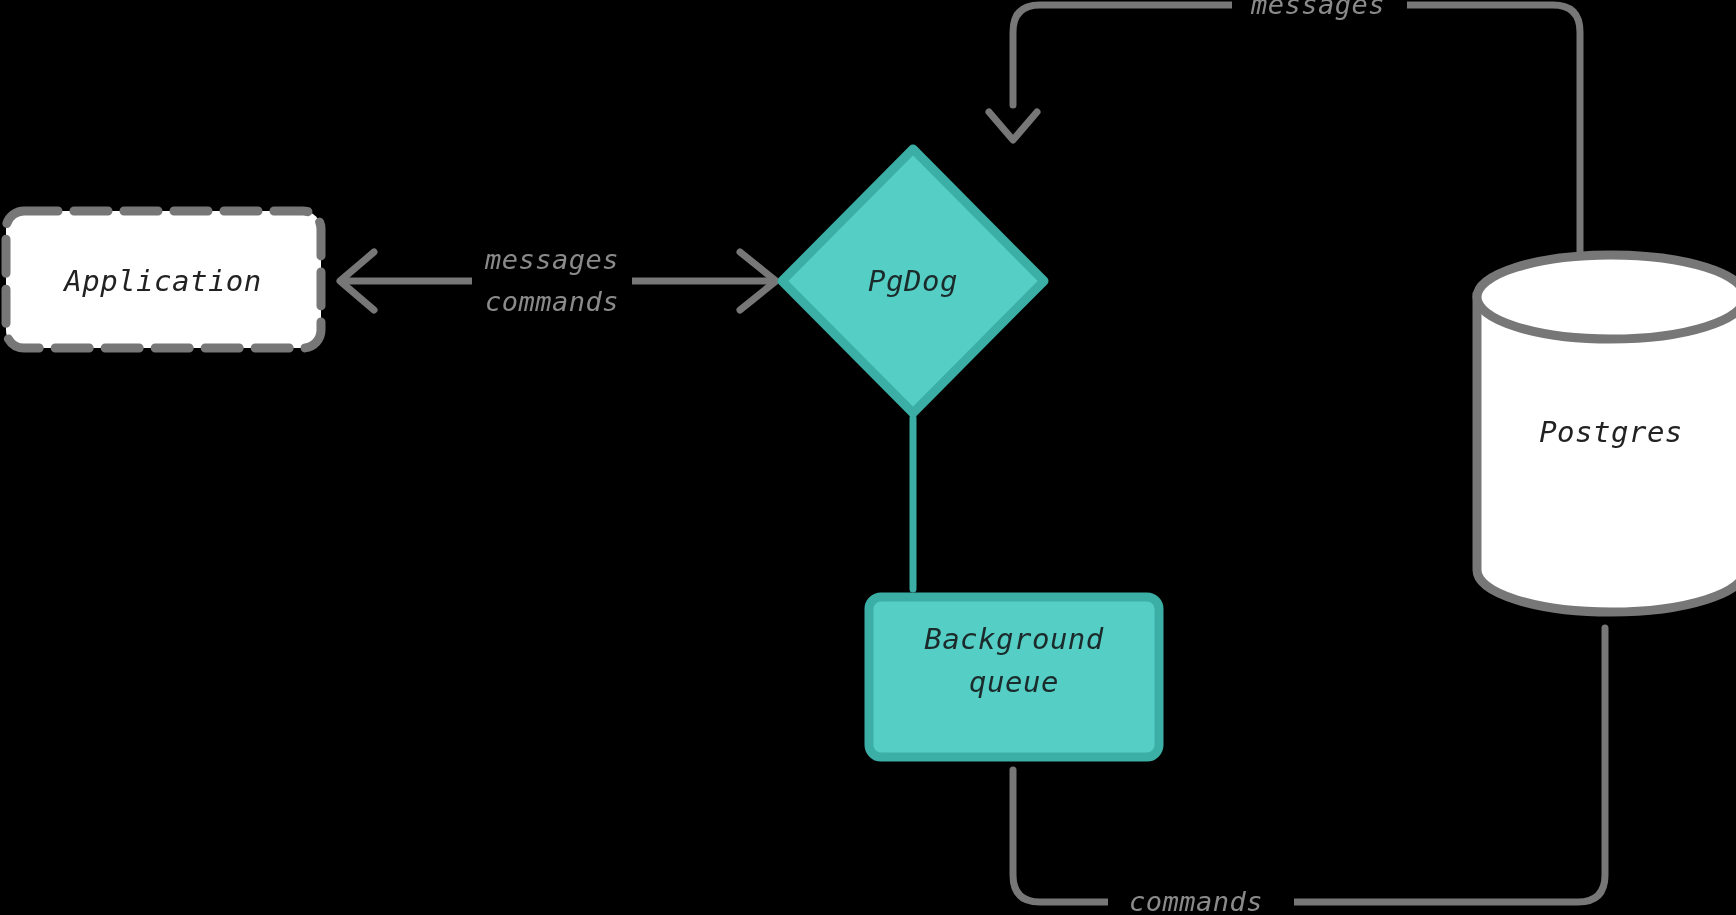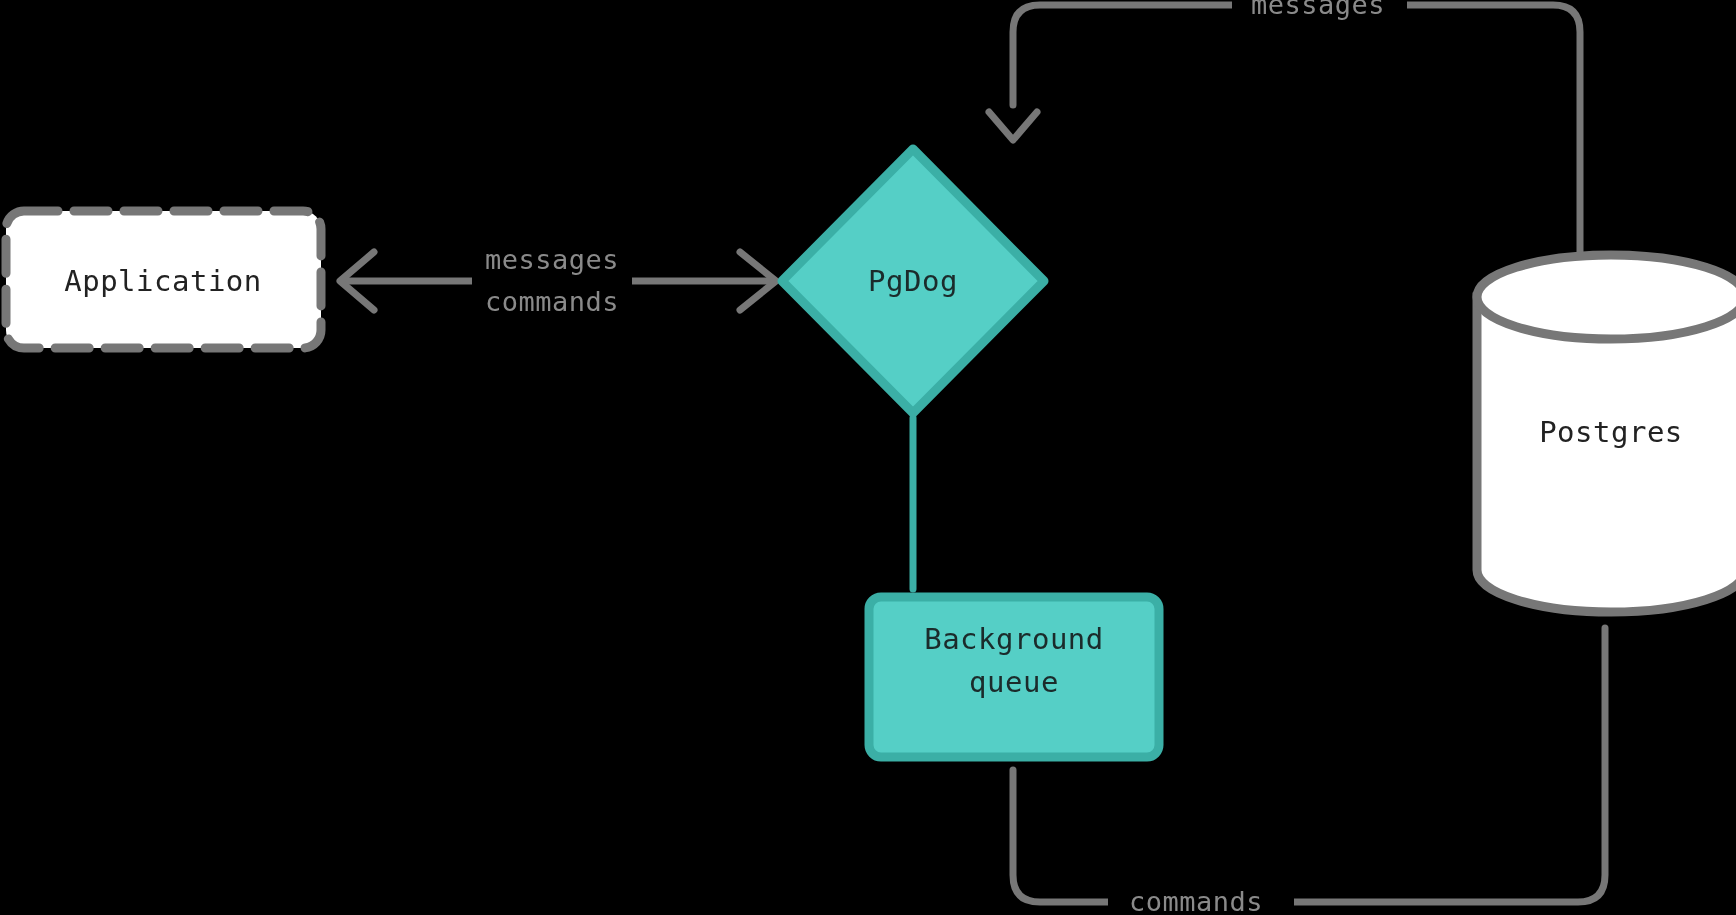--- a/index.html
+++ b/index.html
@@ -7,20 +7,21 @@
     padding: 0;
     background: #000000;
   }
   #stage {
     position: relative;
     width: 1736px;
     height: 915px;
     background: #000000;
     overflow: hidden;
     font-family: "DejaVu Sans Mono", "Liberation Mono", monospace;
+    font-style: italic;
   }
   #diagram-svg {
     position: absolute;
     inset: 0;
     width: 1736px;
     height: 915px;
     display: block;
   }
   .node-label {
     font-family: "DejaVu Sans Mono", "Liberation Mono", monospace;

